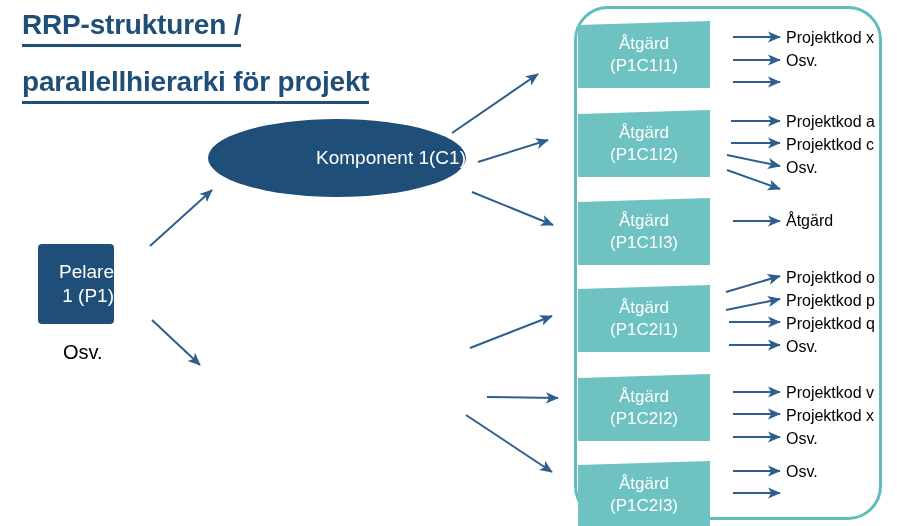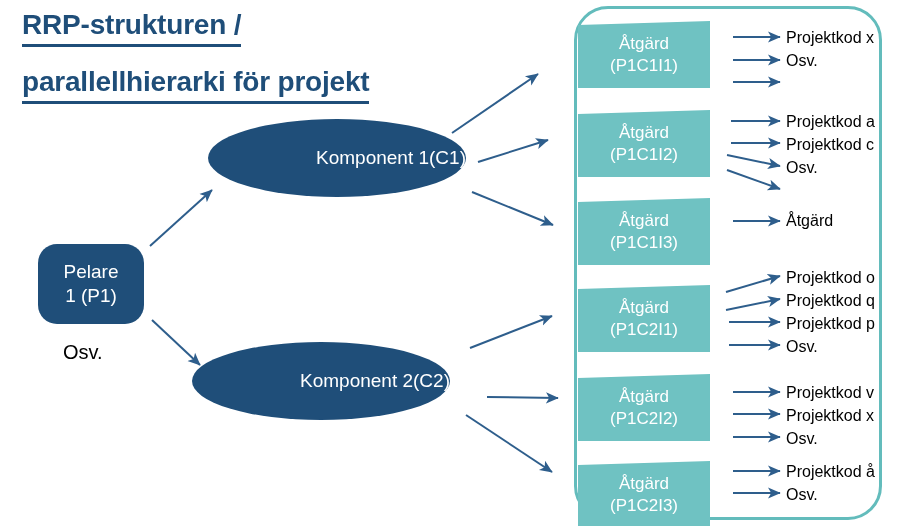--- a/index.html
+++ b/index.html
@@ -46,30 +46,30 @@
     width: 897px;
     height: 526px;
     pointer-events: none;
   }
 
   
   #pelare {
     position: absolute;
     left: 38px;
     top: 244px;
-    width: 106px;
+    width: 76px;
     height: 80px;
     background: #1F4E79;
-    border-radius: 19px;
+    border-radius: 4px;
     color: #ffffff;
     font-size: 19px;
     line-height: 1.25;
     display: flex;
     flex-direction: column;
-    align-items: center;
+    align-items: flex-end;
     justify-content: center;
     text-align: center;
   }
 
   #osv-left {
     position: absolute;
     left: 63px;
     top: 341px;
     font-size: 20px;
     color: #000000;
@@ -206,24 +206,20 @@
   <div id="pelare">
     <span>Pelare</span>
     <span>1 (P1)</span>
   </div>
   <div id="osv-left">Osv.</div>
 
   <div class="oval" id="oval-c1">
     <span>Komponent 1</span>
     <span>(C1)</span>
   </div>
-  <div class="oval" id="oval-c2">
-    <span>Komponent 2</span>
-    <span>(C2)</span>
-  </div>
 
   <div id="pillar-container"></div>
 
   <div class="action slant" id="act-0">
     <span>Åtgärd</span>
     <span>(P1C1I1)</span>
   </div>
   <div class="action slant" id="act-1">
     <span>Åtgärd</span>
     <span>(P1C1I2)</span>
@@ -252,27 +248,26 @@
   <div class="codes" id="codes-1">
     <span class="code">Projektkod a</span>
     <span class="code">Projektkod c</span>
     <span class="code">Osv.</span>
   </div>
   <div class="codes" id="codes-2">
     <span class="code">Åtgärd</span>
   </div>
   <div class="codes" id="codes-3">
     <span class="code">Projektkod o</span>
+    <span class="code">Projektkod p</span>
     <span class="code">Projektkod q</span>
-    <span class="code">Projektkod p</span>
     <span class="code">Osv.</span>
   </div>
   <div class="codes" id="codes-4">
     <span class="code">Projektkod v</span>
     <span class="code">Projektkod x</span>
     <span class="code">Osv.</span>
   </div>
   <div class="codes" id="codes-5">
-    <span class="code">Projektkod å</span>
     <span class="code">Osv.</span>
   </div>
 
 </div>
 
 </body></html>

